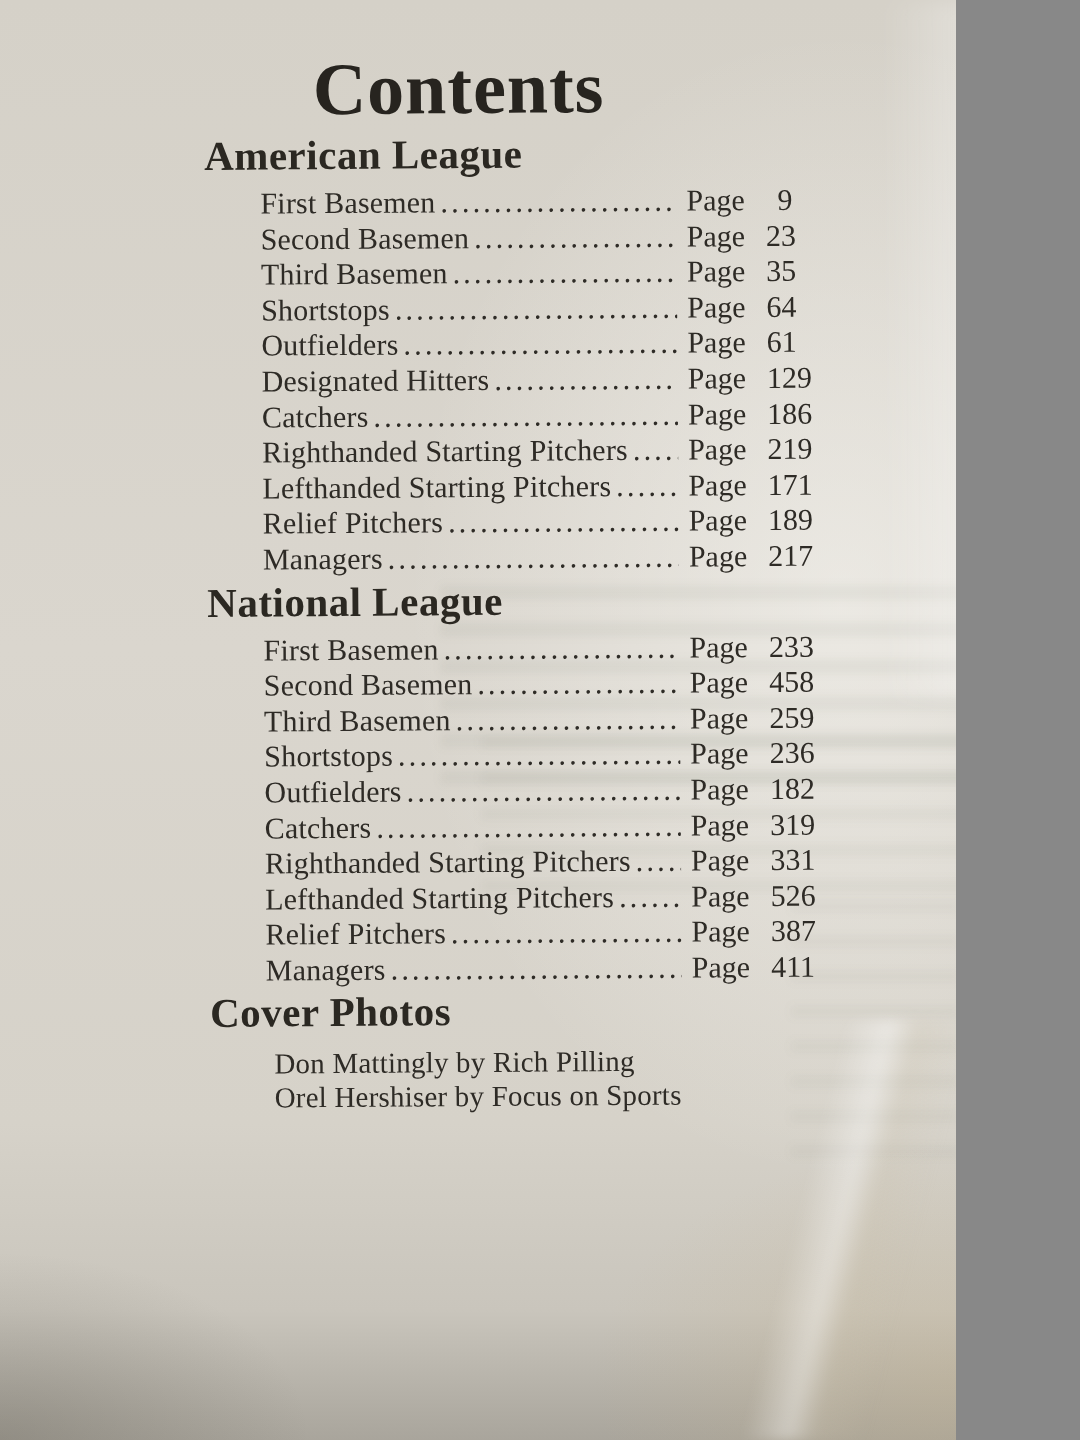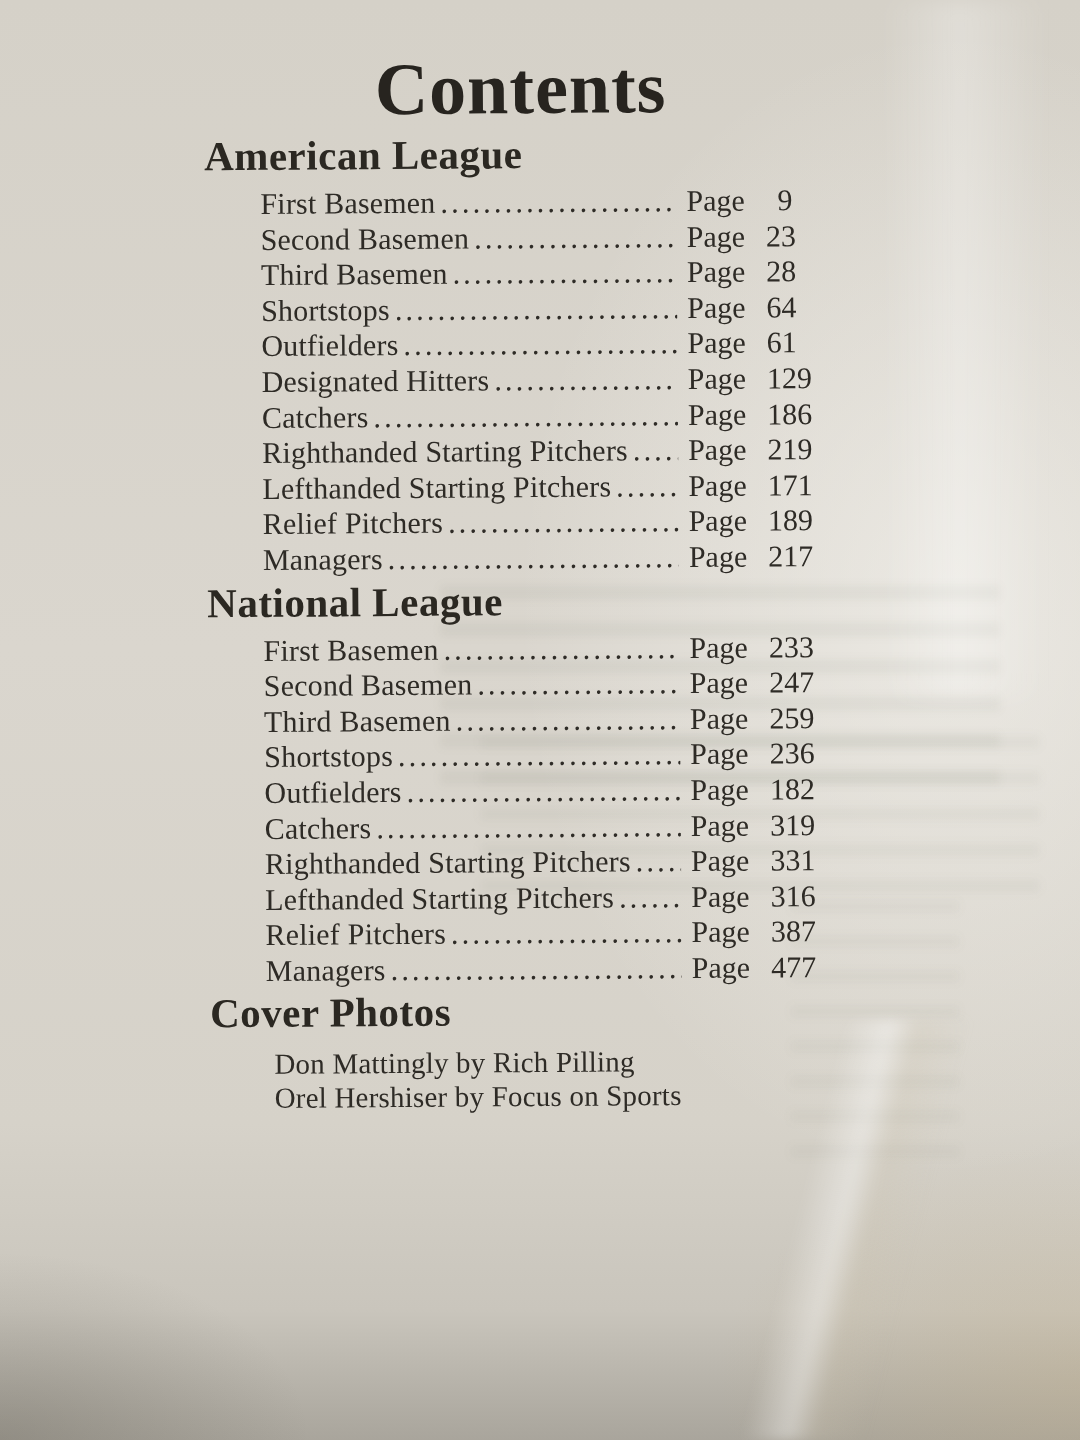--- a/index.html
+++ b/index.html
@@ -1,18 +1,18 @@
 <!DOCTYPE html>
 <html><head>
 <meta charset="utf-8">
 <style>
   html,body{margin:0;padding:0;background:#888;}
   .photo{
     position:relative;
-    width:1080px;height:1440px;
+    width:956px;height:1440px;
     overflow:hidden;
     background-color:#d8d4cb;
     background-image:
       radial-gradient(ellipse 620px 820px at 88% 42%, rgba(250,249,245,0.55), transparent 70%),
       radial-gradient(ellipse 520px 340px at 100% 96%, rgba(199,176,130,0.28), transparent 70%),
       radial-gradient(ellipse 430px 260px at 0% 100%, rgba(90,86,76,0.30), transparent 72%),
       linear-gradient(180deg,#d5d1c8 0%,#dad6ce 45%,#d6d2c9 78%,#c9c5bc 91%,#a9a59c 100%);
     font-family:"Liberation Serif","DejaVu Serif",serif;
     color:#2e2b26;
   }
@@ -88,21 +88,21 @@
               <span>Page</span>
               <span class="num">23</span>
             </span>
           </div>
 
           <div class="toc-row">
             <span class="lbl">Third Basemen</span>
             <span class="dots"></span>
             <span class="pagecol">
               <span>Page</span>
-              <span class="num">28</span>
+              <span class="num">35</span>
             </span>
           </div>
 
           <div class="toc-row">
             <span class="lbl">Shortstops</span>
             <span class="dots"></span>
             <span class="pagecol">
               <span>Page</span>
               <span class="num">64</span>
             </span>
@@ -184,21 +184,21 @@
               <span>Page</span>
               <span class="num">233</span>
             </span>
           </div>
 
           <div class="toc-row">
             <span class="lbl">Second Basemen</span>
             <span class="dots"></span>
             <span class="pagecol">
               <span>Page</span>
-              <span class="num">247</span>
+              <span class="num">458</span>
             </span>
           </div>
 
           <div class="toc-row">
             <span class="lbl">Third Basemen</span>
             <span class="dots"></span>
             <span class="pagecol">
               <span>Page</span>
               <span class="num">259</span>
             </span>
@@ -238,39 +238,39 @@
               <span>Page</span>
               <span class="num">331</span>
             </span>
           </div>
 
           <div class="toc-row">
             <span class="lbl">Lefthanded Starting Pitchers</span>
             <span class="dots"></span>
             <span class="pagecol">
               <span>Page</span>
-              <span class="num">316</span>
+              <span class="num">526</span>
             </span>
           </div>
 
           <div class="toc-row">
             <span class="lbl">Relief Pitchers</span>
             <span class="dots"></span>
             <span class="pagecol">
               <span>Page</span>
               <span class="num">387</span>
             </span>
           </div>
 
           <div class="toc-row">
             <span class="lbl">Managers</span>
             <span class="dots"></span>
             <span class="pagecol">
               <span>Page</span>
-              <span class="num">477</span>
+              <span class="num">411</span>
             </span>
           </div>
         </div>
     </section>
 
     <section>
       <h2 class="sec sec-cp">Cover Photos</h2>
       <div class="credits">
 
           <div class="credit">Don Mattingly by Rich Pilling</div>

